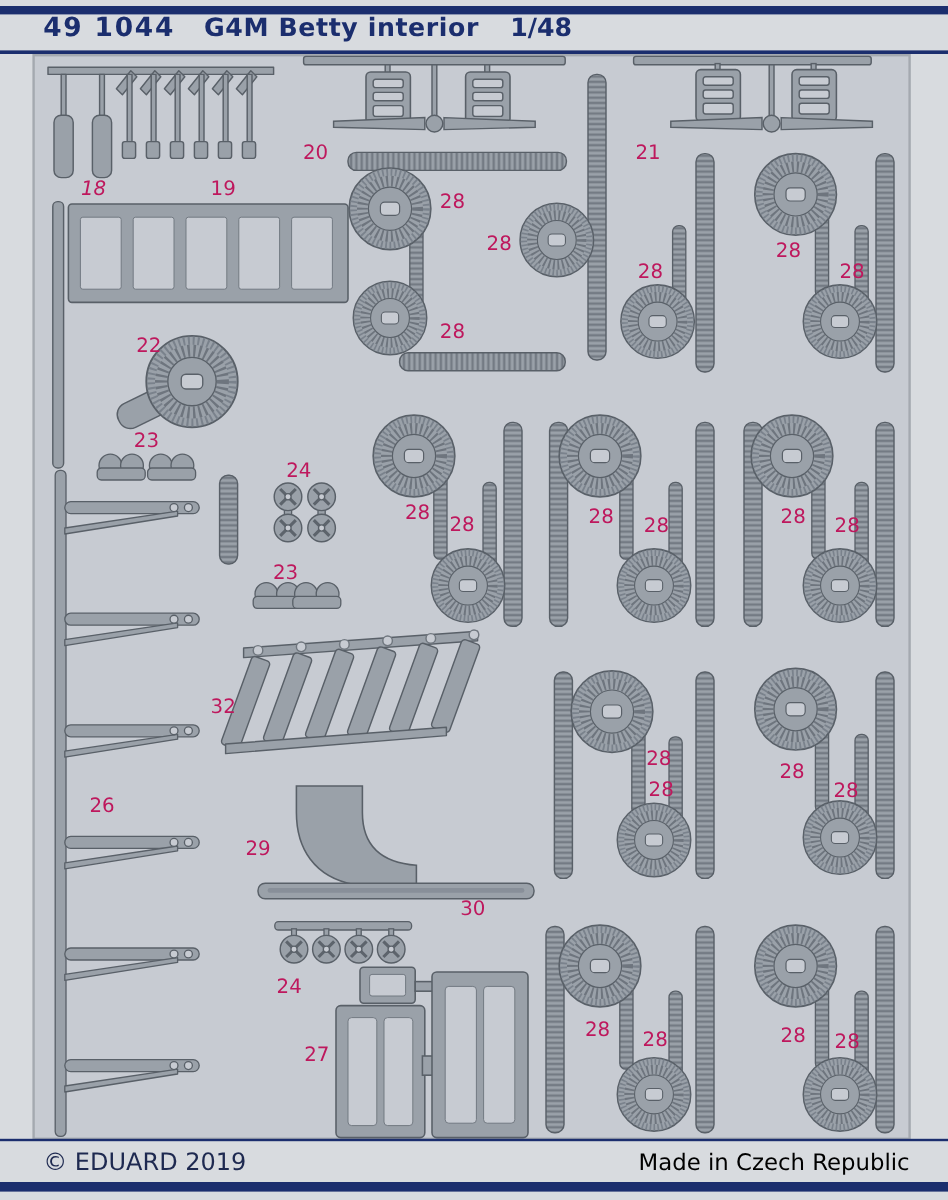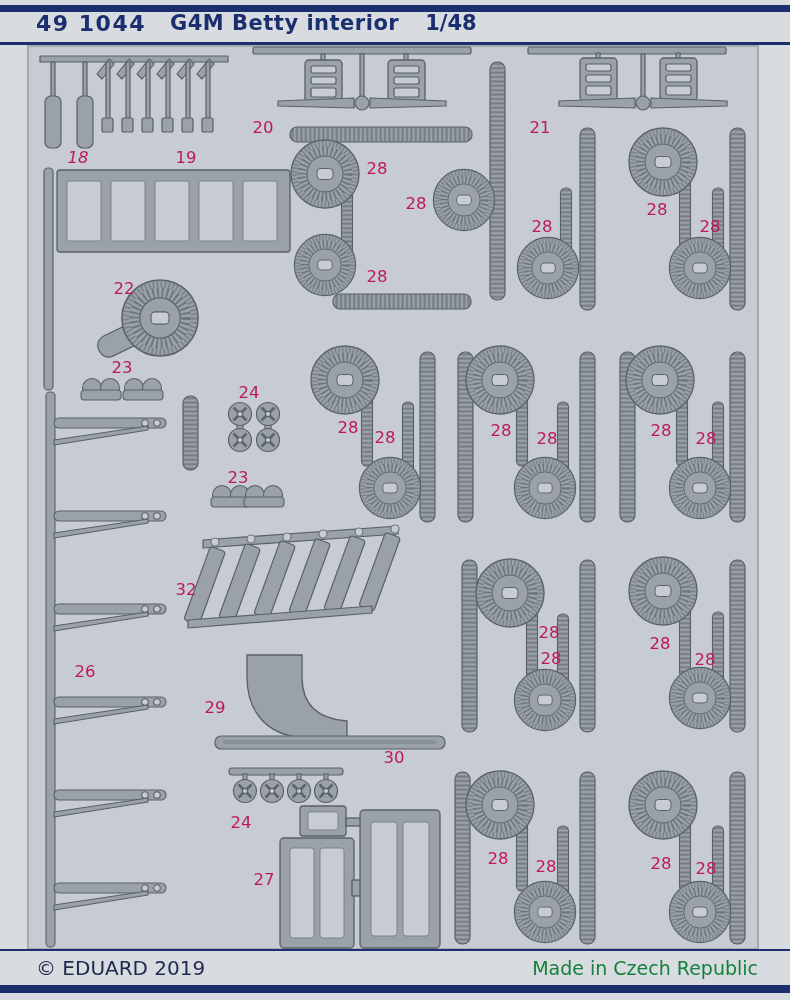--- a/index.html
+++ b/index.html
@@ -23,21 +23,21 @@
   .h-scale { font-size:21px; font-weight:bold; margin-left:26px; }
   .h-brand {
     margin-left:auto; font-family:"DejaVu Serif","Liberation Serif",serif;
     font-size:31px; font-weight:bold; letter-spacing:1px; line-height:1;
   }
   .footer-row {
     position:absolute; top:956px; left:36px; right:32px;
     display:flex; justify-content:space-between; align-items:baseline;
   }
   .f-copy { color:#1e2950; font-size:20px; }
-  .f-made { color:#15803d; font-size:19px; }
+  .f-made { color:#000000; font-size:19px; }
   .sheet-svg { position:absolute; left:0; top:0; }
   .labels-layer { position:absolute; left:0; top:0; width:790px; height:1000px; pointer-events:none; }
   .part-label {
     position:absolute; transform:translate(-50%,-50%);
     font-size:16.5px; color:#be185d; white-space:nowrap;
   }
 </style>
 </head>
 <body>
 

